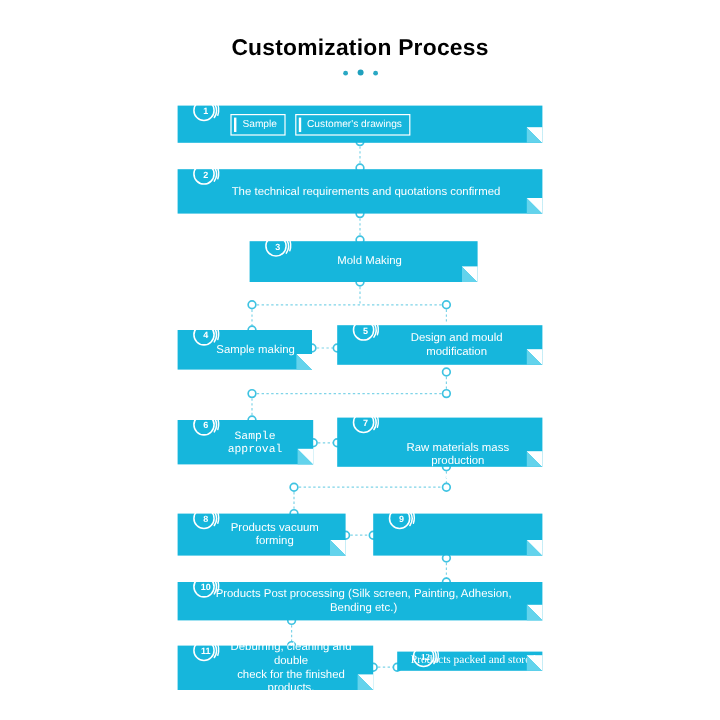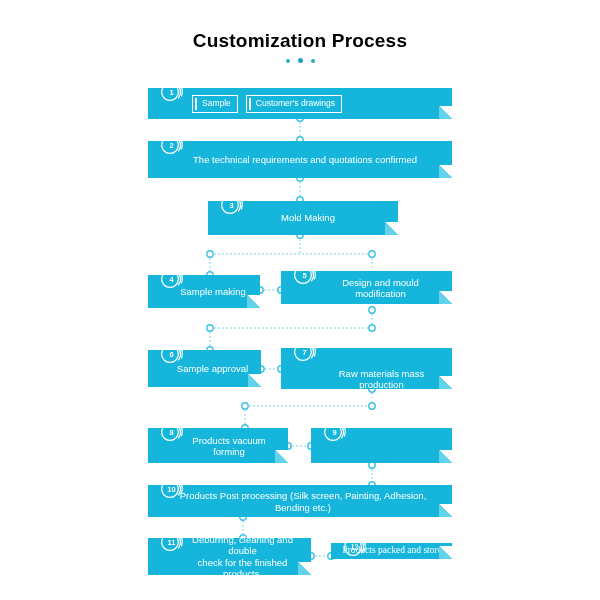--- a/index.html
+++ b/index.html
@@ -298,21 +298,21 @@
 
   <div class="step wide" style="left:148px; top:350px; width:113px; height:37px;">
     <div class="badge">
       <svg width="30" height="30" viewBox="0 0 30 30">
         <circle cx="14" cy="15" r="8.4" fill="none" stroke="#ffffff" stroke-width="1.3"></circle>
         <path d="M14 4.4 A10.6 10.6 0 0 1 22.6 20.9" fill="none" stroke="#ffffff" stroke-width="1.3" stroke-linecap="round"></path>
         <path d="M16 1.5 A13.5 13.5 0 0 1 25.5 19" fill="none" stroke="#ffffff" stroke-width="1.2" stroke-linecap="round"></path>
       </svg>
       <div class="num">6</div>
     </div>
-    <div class="label" style="padding:0 6px 0 22px;">Sample approval</div>
+    <div class="label" style="padding:0 6px 0 22px;font-family:Liberation Mono, monospace;">Sample approval</div>
     <div class="notch"></div>
   </div>
 
   <div class="step wide" style="left:281px; top:348px; width:171px; height:41px;">
     <div class="badge">
       <svg width="30" height="30" viewBox="0 0 30 30">
         <circle cx="14" cy="15" r="8.4" fill="none" stroke="#ffffff" stroke-width="1.3"></circle>
         <path d="M14 4.4 A10.6 10.6 0 0 1 22.6 20.9" fill="none" stroke="#ffffff" stroke-width="1.3" stroke-linecap="round"></path>
         <path d="M16 1.5 A13.5 13.5 0 0 1 25.5 19" fill="none" stroke="#ffffff" stroke-width="1.2" stroke-linecap="round"></path>
       </svg>

